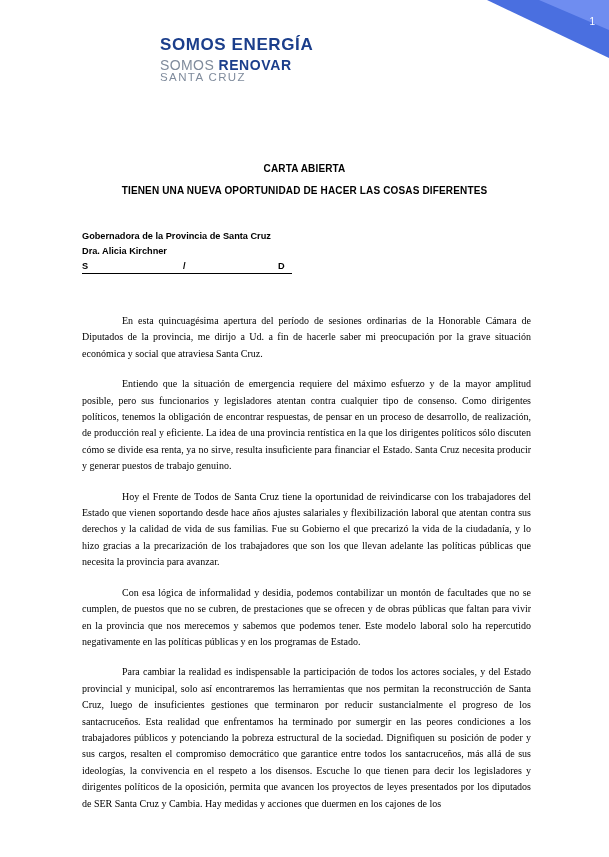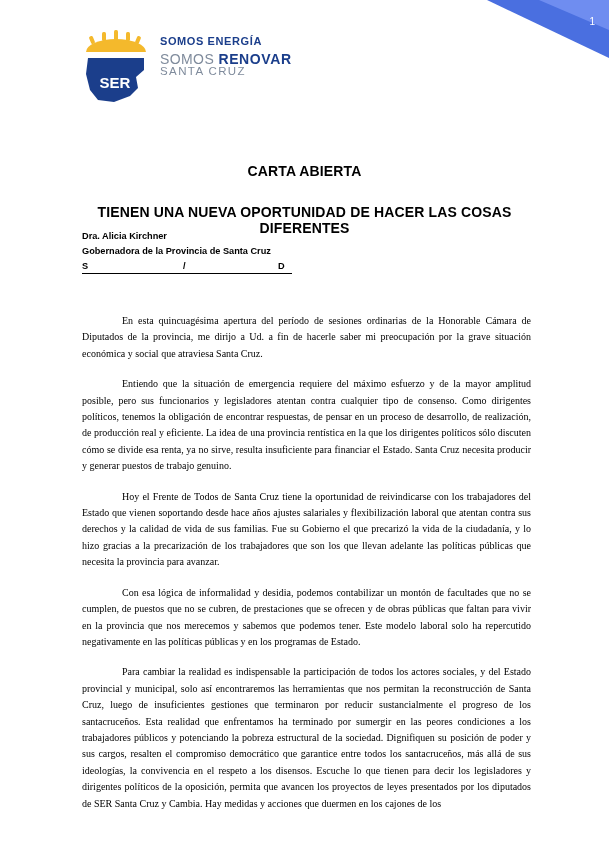--- a/index.html
+++ b/index.html
@@ -83,21 +83,21 @@
   }
   .logo-mark svg { display: block; }
 
   .logo-text {
     position: absolute;
     left: 82px;
     top: 6px;
     line-height: 1;
   }
   .logo-l1 {
-    font-size: 11px;
+    font-size: 17px;
     font-weight: bold;
     letter-spacing: 0.6px;
     color: #1b3e8b;
   }
   .logo-l2 {
     margin-top: 5px;
     font-size: 14px;
     color: #7f8b9c;
     letter-spacing: 0.4px;
   }
@@ -116,26 +116,26 @@
   
   .title-block {
     position: absolute;
     left: 78px;
     top: 163px;
     width: 453px;
     text-align: center;
   }
   .title-block .t1,
   .title-block .t2 {
-    font-size: 14px;
+    font-size: 10px;
     font-weight: bold;
     color: #000000;
     letter-spacing: 0.15px;
   }
-  .title-block .t2 { margin-top: 25px; }
+  .title-block .t2 { margin-top: 11px; }
 
   
   .addressee {
     position: absolute;
     left: 82px;
     top: 231px;
     width: 453px;
   }
   .addressee .line {
     font-size: 9.2px;
@@ -184,53 +184,35 @@
 <div class="page">
 
   <div class="corner">
     <div class="tri-back"></div>
     <div class="tri-front"></div>
     <div class="tri-light"></div>
     <div class="pagenum">1</div>
   </div>
 
   <div class="logo-wrap">
-    <div class="logo-mark">
-      <svg width="76" height="76" viewBox="0 0 76 76" xmlns="http://www.w3.org/2000/svg">
-
-        <g fill="#f4b92c">
-          <rect x="24" y="2" width="4" height="9" rx="1.5"></rect>
-          <rect x="36" y="0" width="4" height="11" rx="1.5"></rect>
-          <rect x="48" y="2" width="4" height="9" rx="1.5"></rect>
-          <rect x="12" y="6" width="4" height="8" rx="1.5" transform="rotate(-22 14 10)"></rect>
-          <rect x="58" y="6" width="4" height="8" rx="1.5" transform="rotate(22 60 10)"></rect>
-        </g>
-
-        <path d="M8 22 a30 13 0 0 1 60 0 z" fill="#f4b92c"></path>
-
-        <path d="M10 28 L66 28 L66 40 L58 47 L60 58 L52 66 L36 72 L20 70 L12 60 L8 44 Z" fill="#1b3e8b"></path>
-
-        <text x="37" y="58" font-family="Liberation Sans, sans-serif" font-size="15" font-weight="bold" fill="#ffffff" text-anchor="middle">SER</text>
-      </svg>
-    </div>
     <div class="logo-text">
       <div class="logo-l1">SOMOS ENERGÍA</div>
       <div class="logo-l2"><span>SOMOS </span><b>RENOVAR</b></div>
       <div class="logo-l3">SANTA CRUZ</div>
     </div>
   </div>
 
   <div class="title-block">
     <div class="t1">CARTA ABIERTA</div>
     <div class="t2">TIENEN UNA NUEVA OPORTUNIDAD DE HACER LAS COSAS DIFERENTES</div>
   </div>
 
   <div class="addressee">
+    <div class="line">Gobernadora de la Provincia de Santa Cruz</div>
     <div class="line">Dra. Alicia Kirchner</div>
-    <div class="line">Gobernadora de la Provincia de Santa Cruz</div>
     <div class="sd-row">
       <span class="s">S</span>
       <span class="slash">/</span>
       <span class="d">D</span>
       <span class="rule"></span>
     </div>
   </div>
 
   <div class="body-text" id="body-text">
       <p>En esta quincuagésima apertura del período de sesiones ordinarias de la Honorable Cámara de Diputados de la provincia, me dirijo a Ud. a fin de hacerle saber mi preocupación por la grave situación económica y social que atraviesa Santa Cruz.</p>

